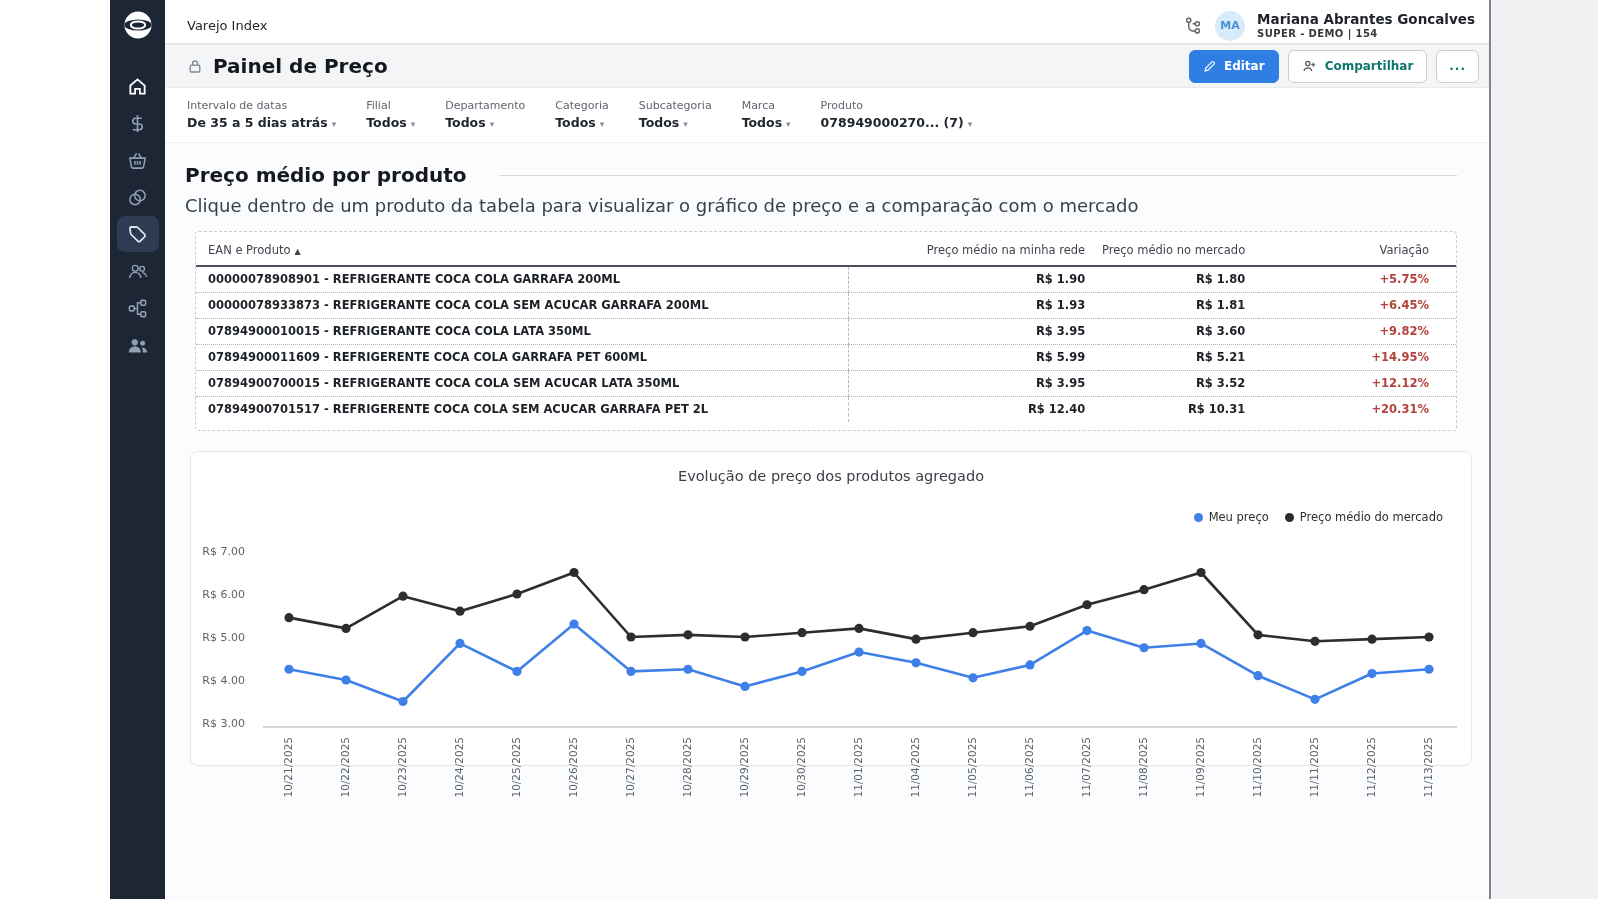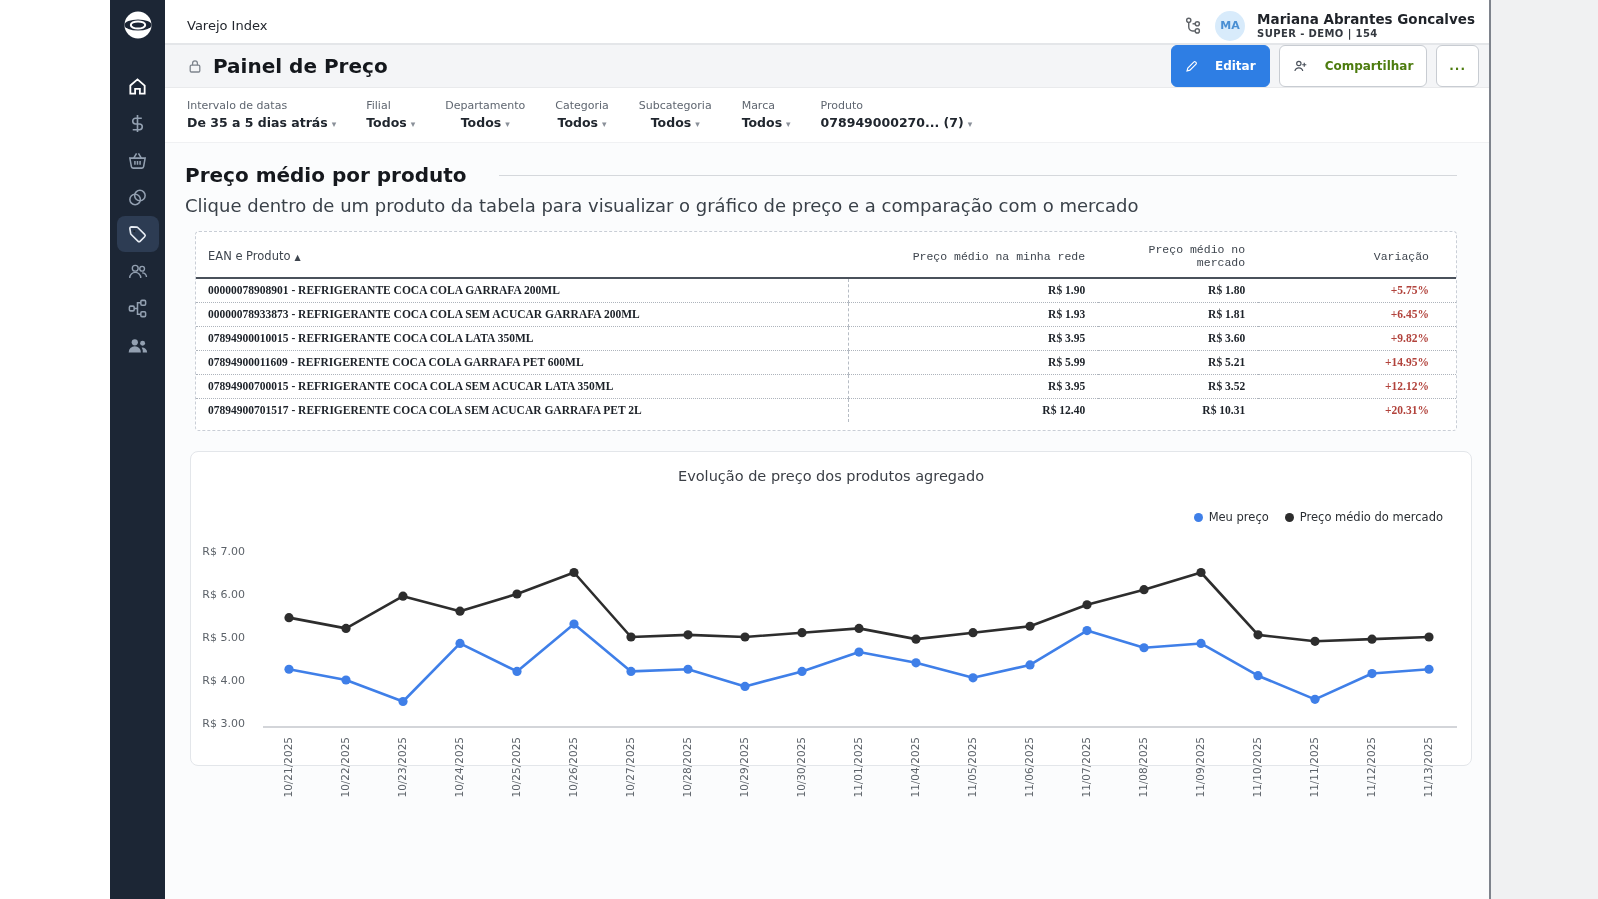--- a/index.html
+++ b/index.html
@@ -30,46 +30,46 @@
   .user-block { text-align:left; }
   .user-name { font-size:13.5px; font-weight:bold; color:#1f2329; line-height:1.15; }
   .user-role { font-size:10px; font-weight:bold; color:#33383f; letter-spacing:.4px; margin-top:1px; }
 
   .sub-bar { height:49px; background:#fff; display:flex; justify-content:flex-end; align-items:center; padding-right:10px; flex:0 0 auto; }
   .ia-btn { height:30px; padding:0 14px; background:#4795e2; border:none; border-radius:7px; color:#fff; font-weight:bold; font-size:12.5px; display:flex; align-items:center; gap:8px; cursor:pointer; font-family:inherit; }
 
   .panel-bar { height:44px; background:#f4f5f7; border-top:1px solid #e4e6e9; border-bottom:1px solid #e9eaec; display:flex; align-items:center; padding:0 10px 0 22px; flex:0 0 auto; }
   .panel-title { font-size:20px; font-weight:800; color:#14171c; margin-left:10px; flex:1; }
   .panel-actions { display:flex; align-items:center; gap:9px; }
-  .btn { height:42px; border-radius:6px; font-size:12px; font-weight:bold; display:flex; align-items:center; gap:17px; padding:0 13px; cursor:pointer; font-family:inherit; }
+  .btn { height:33px; border-radius:6px; font-size:12px; font-weight:bold; display:flex; align-items:center; gap:8px; padding:0 13px; cursor:pointer; font-family:inherit; }
   .btn-primary { background:#2e7ee4; border:1px solid #2e7ee4; color:#fff; }
-  .btn-ghost { background:#fff; border:1px solid #c8ccd2; color:#4d7c0f; }
+  .btn-ghost { background:#fff; border:1px solid #c8ccd2; color:#0f766e; }
   .btn-more { padding:0 12px; letter-spacing:1px; }
 
   .filters { background:#fff; display:flex; gap:30px; padding:11px 10px 12px 22px; flex:0 0 auto; border-bottom:1px solid #f0f1f3; }
   .filter { cursor:pointer; }
   .filter-label { font-size:11px; color:#5f6670; margin-bottom:3px; }
-  .filter-value { font-size:12.5px; font-weight:bold; color:#20262e;text-align:center; }
+  .filter-value { font-size:12.5px; font-weight:bold; color:#20262e; }
   .chev { font-size:9px; color:#8a9099; margin-left:4px; }
 
   .content { flex:1; background:#fbfcfd; overflow:hidden; }
 
   .section-head { display:flex; align-items:center; gap:32px; margin:20px 32px 0 20px; }
   .section-title { font-size:20px; font-weight:800; color:#15181d; white-space:nowrap; }
   .section-rule { flex:1; height:1px; background:#d5d8dc; }
   .section-sub { font-size:18px; color:#3a4149; margin:8px 32px 0 20px; }
 
   .table-card { margin:15px 32px 0 30px; background:#fff; border:1px dashed #c9ced6; border-radius:4px; padding:6px 0 8px; }
   table { width:100%; border-collapse:collapse; table-layout:fixed; }
   col.c1{width:51.8%} col.c2{width:19.8%} col.c3{width:12.7%} col.c4{width:15.7%}
   th { font-size:11.5px; font-weight:normal; color:#3e454e; padding:5px 0 8px; border-bottom:2px solid #4a515b; }
   th.c1 { text-align:left; padding-left:12px; }
-  th.num { text-align:right; padding-right:13px;font-family:Liberation Mono, monospace; }
+  th.num { text-align:right; padding-right:13px; }
   th.c4 { padding-right:27px; }
-  td { font-size:11.5px; font-weight:bold; color:#1c2128; padding:5px 0 6px; border-bottom:1px dotted #aeb4bc; white-space:nowrap; overflow:hidden;font-family:Liberation Serif, serif; }
+  td { font-size:11.5px; font-weight:bold; color:#1c2128; padding:5px 0 6px; border-bottom:1px dotted #aeb4bc; white-space:nowrap; overflow:hidden; }
   tr:last-child td { border-bottom:none; }
   td.c1 { padding-left:12px; }
   td.num { text-align:right; padding-right:13px; }
   td.c2 { border-left:1px dashed #b6bcc4; }
   td.c4 { padding-right:27px; }
   .sort-arrow { font-size:8px; color:#3e454e; margin-left:4px; }
 
   .chart-card { position:relative; margin:20px 17px 0 25px; height:315px; background:#fff; border:1px solid #e3e6ea; border-radius:8px; }
   .chart-title { position:absolute; top:16px; left:0; right:0; text-align:center; font-size:14.5px; font-weight:normal; color:#3b3f46; }
   .legend { position:absolute; top:58px; right:28px; display:flex; gap:16px; align-items:center; font-size:11.5px; color:#2a2e33; }

